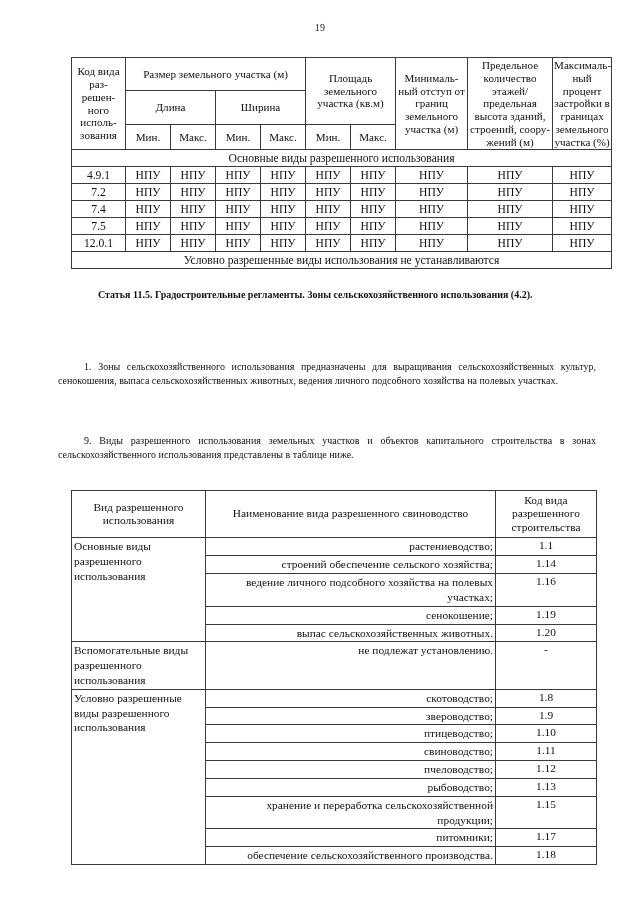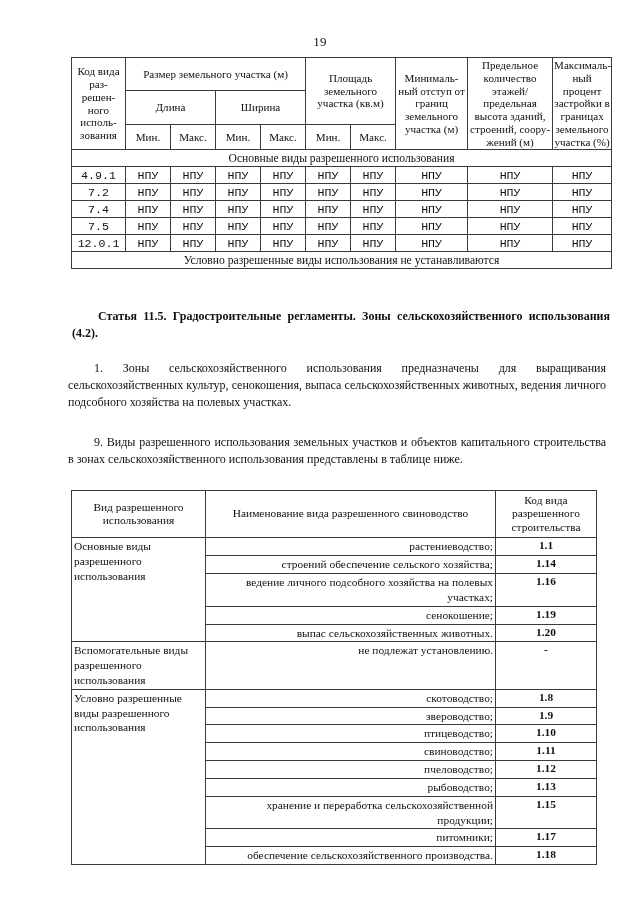--- a/index.html
+++ b/index.html
@@ -16,23 +16,23 @@
     overflow: hidden;
   }
   .page {
     position: relative;
     width: 640px;
     height: 905px;
     box-sizing: border-box;
   }
   .page-number {
     text-align: center;
-    font-size: 13px;
+    font-size: 10px;
     color: #0f172a;
-    padding-top: 34px;
+    padding-top: 22px;
     letter-spacing: 0.2px;
   }
 
   
   table.doc-table {
     border-collapse: collapse;
     table-layout: fixed;
     font-size: 11.2px;
     color: #111;
     border-radius: 7px;
@@ -58,47 +58,46 @@
   table.t1 td {
     font-size: 11.1px;
   }
   table.t1 td.hdr {
     padding: 1px 1px;
     line-height: 1.15;
   }
   table.t1 td.datacell {
     height: 16px;
     font-size: 11.6px;
-    font-family: Liberation Mono, monospace;
   }
   table.t1 td.spanrow {
     height: 16px;
     font-size: 11.6px;
   }
 
   
   .article-heading {
     position: absolute;
     left: 72px;
-    top: 308px;
+    top: 288px;
     width: 538px;
-    font-size: 12px;
+    font-size: 10px;
     font-weight: bold;
     text-align: justify;
     text-align-last: left;
     line-height: 1.42;
     text-indent: 26px;
   }
 
   
   .body-text {
     position: absolute;
-    left: 68px;
+    left: 58px;
     width: 538px;
-    font-size: 12px;
+    font-size: 10px;
     text-align: justify;
     text-align-last: left;
     line-height: 1.42;
     text-indent: 26px;
   }
   #para-1 { top: 360px; }
   #para-2 { top: 434px; }
 
   
   .t2-wrap {
@@ -126,21 +125,20 @@
   table.t2 td.name {
     text-align: right;
     vertical-align: top;
     padding: 1px 2px 1px 3px;
     line-height: 1.30;
   }
   table.t2 td.code {
     text-align: center;
     vertical-align: top;
     padding: 1px 4px;
-    font-weight: bold;
   }
 </style>
 </head>
 <body>
 
 <div class="page">
 
   <div class="page-number">19</div>
 
   <div class="t1-wrap">

